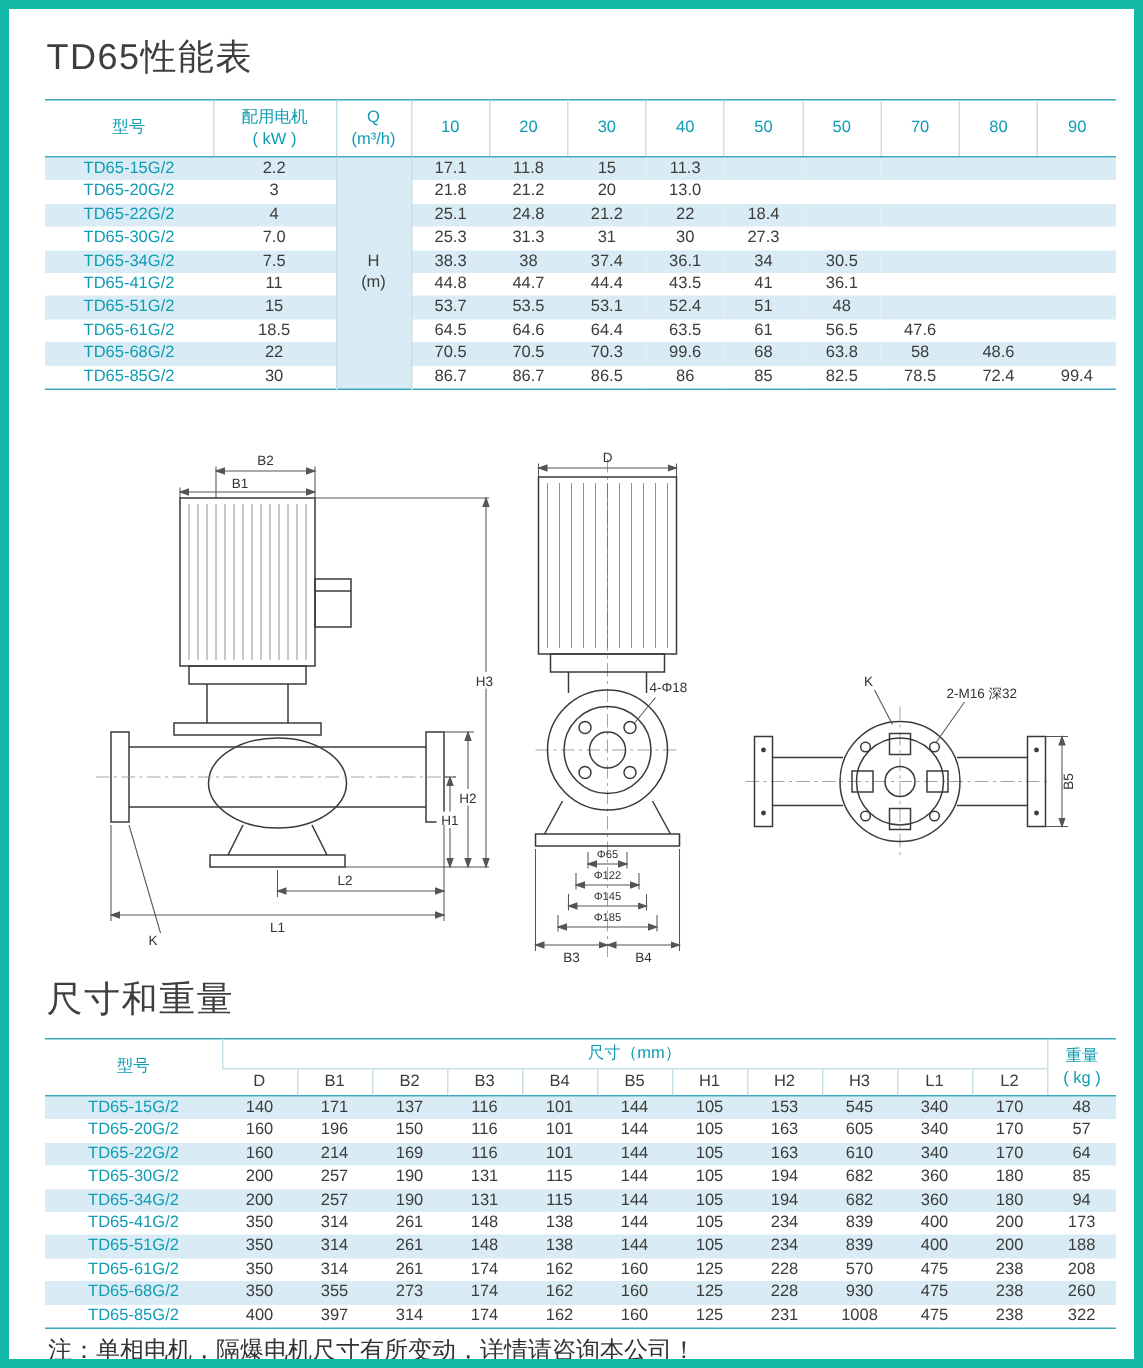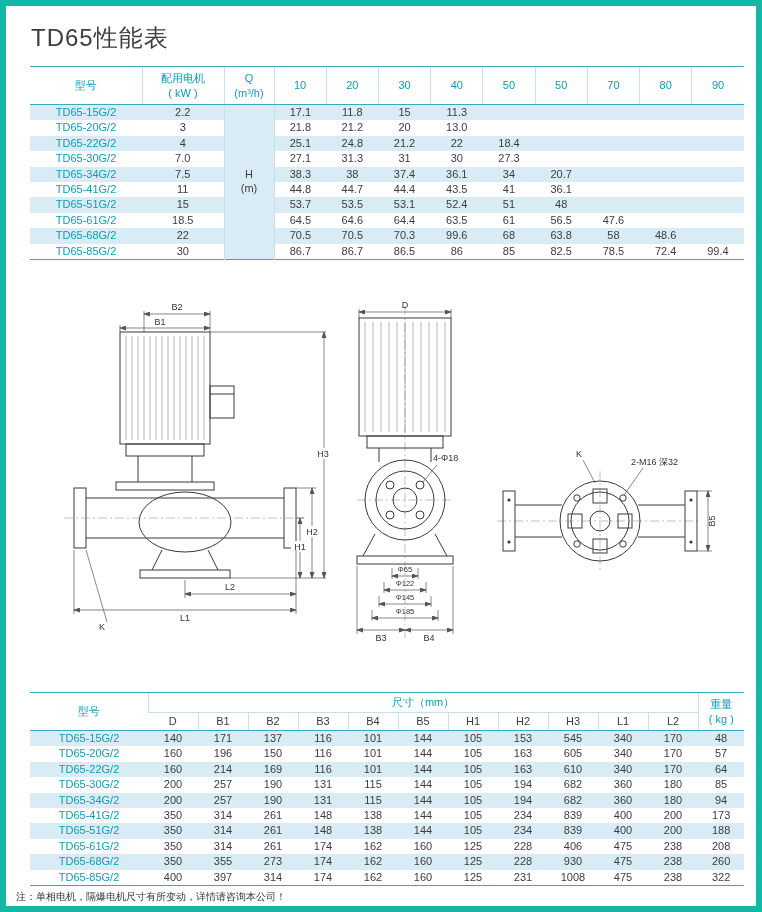--- a/index.html
+++ b/index.html
@@ -5,21 +5,21 @@
   :root{
     --accent:#0e9cb4; --row-alt:#d9ecf5; --rule:#3aa9bd; --grid:#c8dfe8; --drawing-line:#3a3a3a;
   }
   *{margin:0;padding:0;box-sizing:border-box;}
   html,body{background:#fafafa;}
   .page{position:relative;width:762px;height:912px;margin:0 auto;background:#fff;
         border:6px solid #14b8a6;font-family:"Liberation Sans","DejaVu Sans",sans-serif;overflow:hidden;}
   .section-title{position:absolute;left:25px;font-size:24px;font-weight:400;color:#3e3e3e;letter-spacing:1px;}
   #title-performance{top:16px;}
   #title-dimensions{top:644px;}
-  .note{position:absolute;left:10px;top:884px;font-size:10px;color:#333;}
+  .note{position:absolute;left:26px;top:884px;font-size:16px;color:#333;}
 
   .data{border-collapse:collapse;table-layout:fixed;width:714px;font-size:11px;color:#3c3c3c;}
   .data th{font-weight:400;text-align:center;vertical-align:middle;}
   .data td{text-align:center;vertical-align:middle;padding:0;}
 
   #perf-table-wrap{position:absolute;left:24px;top:60px;}
   #perf-table{border-bottom:1px solid var(--rule);}
   #perf-table thead th{height:38px;color:var(--accent);border-top:1px solid var(--rule);
       border-bottom:1px solid var(--rule);border-left:1px solid var(--grid);line-height:1.3;}
   #perf-table thead th:first-child{border-left:0;}
@@ -121,39 +121,39 @@
             <td>22</td>
             <td>18.4</td>
             <td></td>
             <td></td>
             <td></td>
             <td></td>
           </tr>
           <tr>
             <td class="model">TD65-30G/2</td>
             <td>7.0</td>
-            <td>27.1</td>
+            <td>25.3</td>
             <td>31.3</td>
             <td>31</td>
             <td>30</td>
             <td>27.3</td>
             <td></td>
             <td></td>
             <td></td>
             <td></td>
           </tr>
           <tr>
             <td class="model">TD65-34G/2</td>
             <td>7.5</td>
             <td>38.3</td>
             <td>38</td>
             <td>37.4</td>
             <td>36.1</td>
             <td>34</td>
-            <td>20.7</td>
+            <td>30.5</td>
             <td></td>
             <td></td>
             <td></td>
           </tr>
           <tr>
             <td class="model">TD65-41G/2</td>
             <td>11</td>
             <td>44.8</td>
             <td>44.7</td>
             <td>44.4</td>
@@ -374,20 +374,21 @@
       <text class="dt" x="84" y="14" text-anchor="middle">K</text>
       <line class="ldr" x1="148" y1="25" x2="129" y2="52"></line>
       <text class="dt" x="136" y="22" text-anchor="start">2-M16 深32</text>
       <line class="ext" x1="202" y1="48" x2="217" y2="48"></line>
       <line class="ext" x1="202" y1="108" x2="217" y2="108"></line>
       <line class="dim" x1="213" y1="48" x2="213" y2="108" marker-start="url(#aT)" marker-end="url(#aT)"></line>
       <text class="dt" transform="rotate(-90 220 78)" x="220" y="78" text-anchor="middle">B5</text>
     </svg>
   </div>
 
+  <h1 class="section-title" id="title-dimensions">尺寸和重量</h1>
 
   <div id="dim-table-wrap">
     <table class="data" id="dim-table">
       <colgroup>
         <col style="width:118px">
         <col style="width:50px">
           <col style="width:50px">
           <col style="width:50px">
           <col style="width:50px">
         <col style="width:50px">
@@ -528,21 +529,21 @@
           <tr>
             <td class="model">TD65-61G/2</td>
             <td>350</td>
             <td>314</td>
             <td>261</td>
             <td>174</td>
             <td>162</td>
             <td>160</td>
             <td>125</td>
             <td>228</td>
-            <td>406</td>
+            <td>570</td>
             <td>475</td>
             <td>238</td>
             <td>208</td>
           </tr>
           <tr>
             <td class="model">TD65-68G/2</td>
             <td>350</td>
             <td>355</td>
             <td>273</td>
             <td>174</td>

